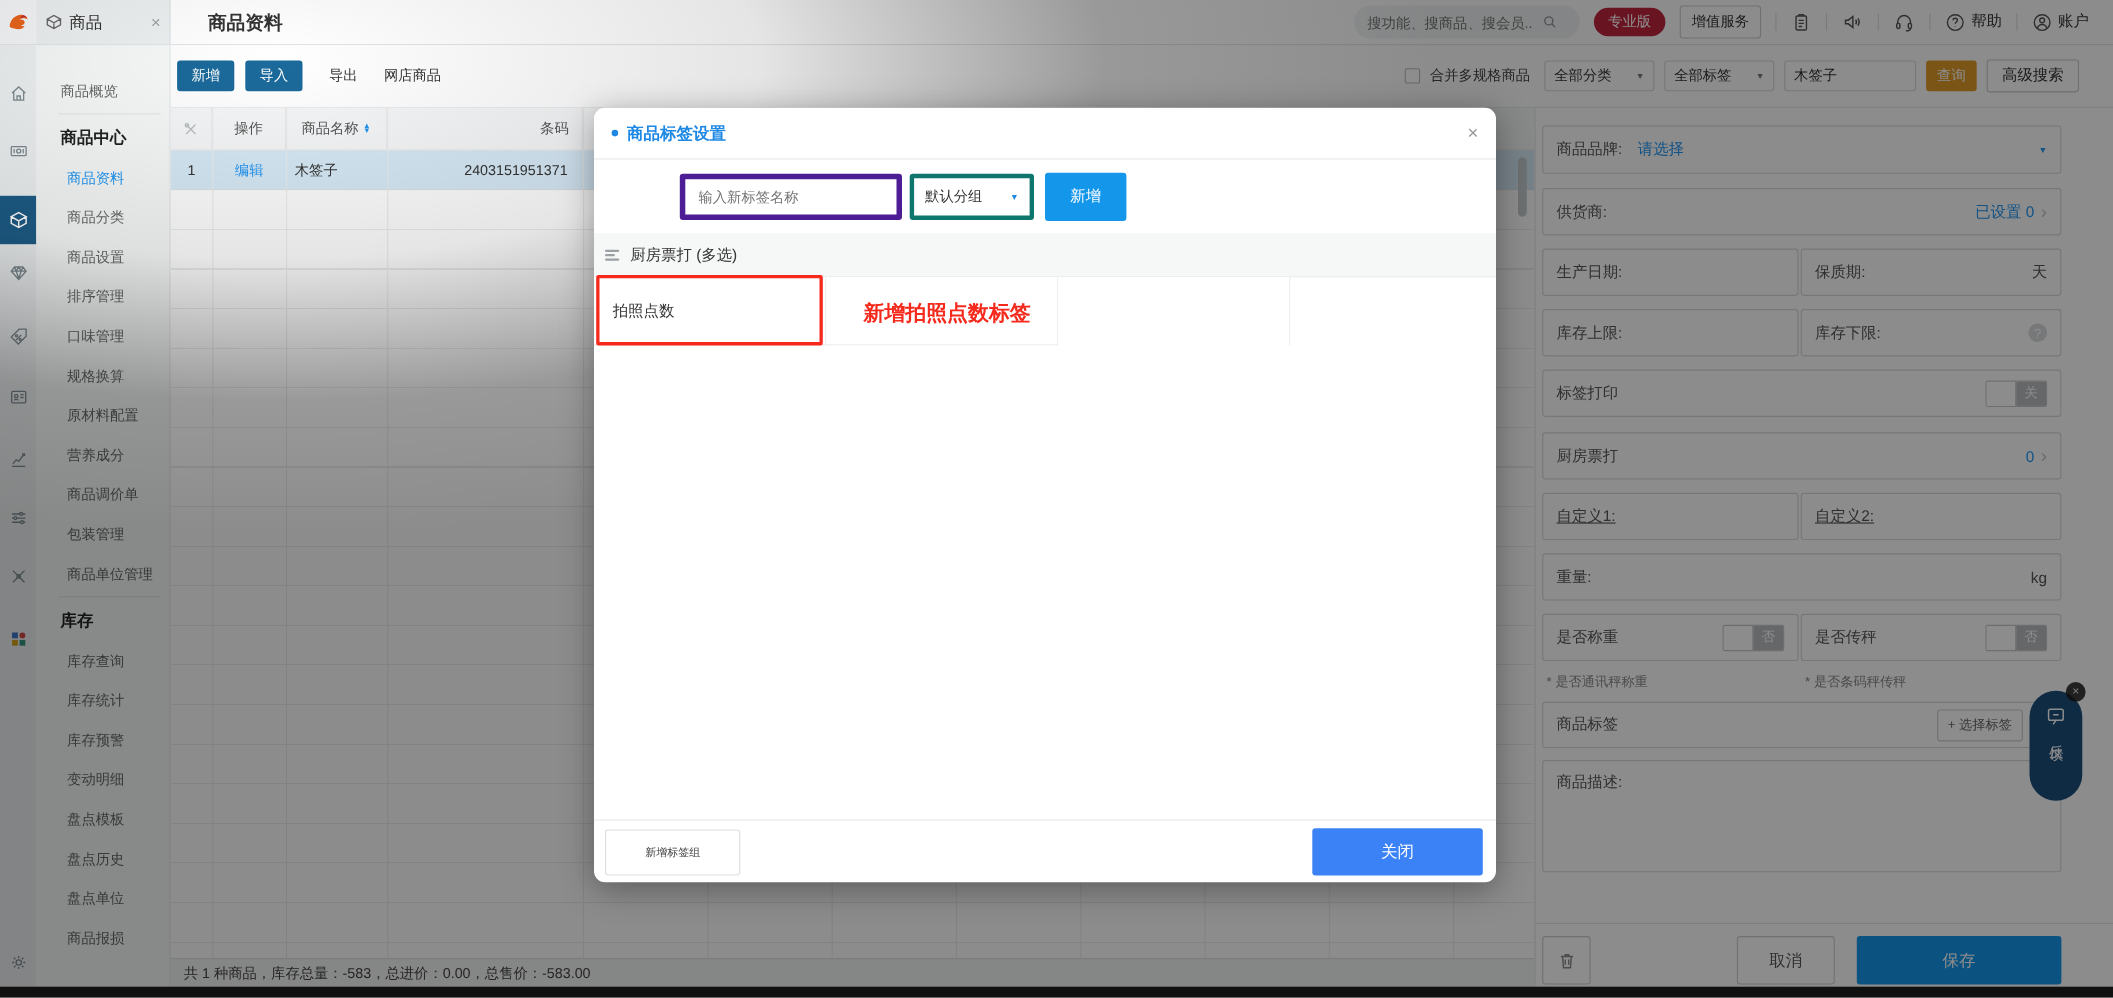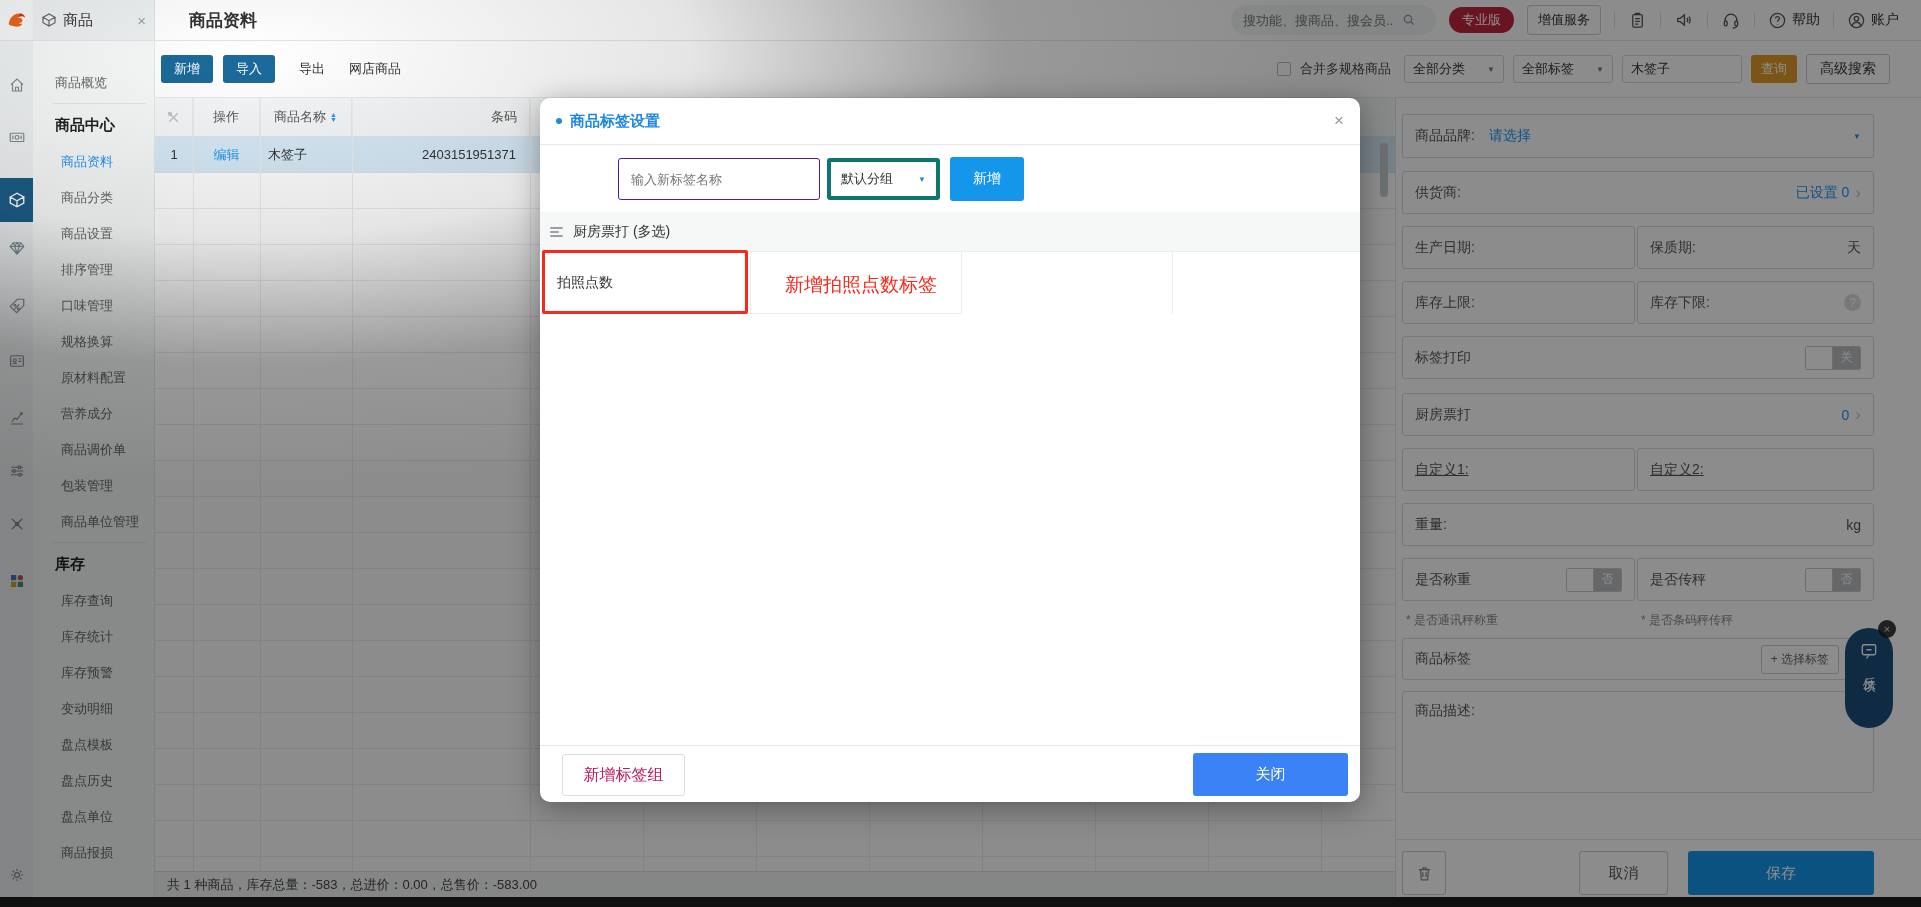--- a/index.html
+++ b/index.html
@@ -99,37 +99,37 @@
 background:radial-gradient(ellipse 1050px 430px at 250px 55px,rgba(0,0,0,0) 0%,rgba(0,0,0,.10) 42%,rgba(0,0,0,.40) 72%,rgba(0,0,0,.45) 100%)}
 .black-strip{position:absolute;left:0;bottom:0;right:0;height:10px;background:#1d1d1f;z-index:45}
 
 
 .modal{position:absolute;left:540px;top:98px;width:820px;height:704px;background:#fff;z-index:60;box-shadow:0 6px 30px rgba(0,0,0,.35);border-radius:10px}
 .m-head{height:47px;border-bottom:1px solid #e8e8e8;display:flex;align-items:center;padding:0 16px;gap:8px}
 .m-dot{width:6px;height:6px;border-radius:50%;background:#1e88e5}
 .m-title{font-size:15px;font-weight:700;color:#1e88e5}
 .m-close{margin-left:auto;color:#999;font-size:17px;cursor:pointer}
 .m-form{position:relative;height:67px}
-.m-input{position:absolute;left:78px;top:13px;width:202px;height:42px;border:1px solid #4c1d95;border-radius:3px;padding:0 12px;font-size:13px;color:#333;outline:none}
+.m-input{position:absolute;left:78px;top:13px;width:202px;height:42px;border:5px solid #4c1d95;border-radius:3px;padding:0 12px;font-size:13px;color:#333;outline:none}
 .m-select{position:absolute;left:287px;top:13px;width:113px;height:42px;border:4px solid #0f766e;border-radius:3px;display:flex;align-items:center;justify-content:space-between;padding:0 10px;font-size:13px;color:#333;cursor:pointer}
 .m-select .caret{color:#1e88e5}
 .m-add{position:absolute;left:410px;top:12px;width:74px;height:44px;background:#1496eb;border:none;border-radius:3px;color:#fff;font-size:14px;cursor:pointer}
 .m-band{height:40px;background:#f6f7f7;border-bottom:1px solid #ececec;display:flex;align-items:center;padding-left:10px;gap:10px;font-size:14px;color:#333}
 .band-icon{display:flex;flex-direction:column;gap:2px}
 .band-icon i{display:block;height:2px;background:#9aa0a3;border-radius:1px}
 .band-icon i:nth-child(1){width:13px}.band-icon i:nth-child(2){width:9px}.band-icon i:nth-child(3){width:13px}
 .m-tagrow{display:flex;height:62px}
 .m-tagcell{width:211px;border-right:1px solid #ededee;border-bottom:1px solid #ededee;display:flex;align-items:center;padding-left:17px;font-size:14px;color:#333;background:#fff;cursor:pointer}
 .m-foot{position:absolute;left:0;right:0;bottom:0;height:57px;border-top:1px solid #e8e8e8}
-.m-addgroup{position:absolute;left:22px;top:8px;width:123px;height:42px;border:1px solid #ddd;background:#fff;border-radius:3px;font-size:16px;color:#be185d;cursor:pointer}
+.m-addgroup{position:absolute;left:10px;top:8px;width:123px;height:42px;border:1px solid #ddd;background:#fff;border-radius:3px;font-size:10px;color:#404040;cursor:pointer}
 .m-closebtn{position:absolute;right:12px;top:7px;width:155px;height:43px;background:#3b82f6;border:none;border-radius:3px;color:#fff;font-size:15px;cursor:pointer}
 
 
 .red-rect{position:absolute;left:542px;top:250px;width:206px;height:64px;border:3px solid #f5291c;border-radius:2px;z-index:70;pointer-events:none}
-.red-text{position:absolute;left:785px;top:272px;font-size:19px;font-weight:400;color:#f5291c;z-index:70;pointer-events:none}
+.red-text{position:absolute;left:785px;top:272px;font-size:19px;font-weight:700;color:#f5291c;z-index:70;pointer-events:none}
 svg{display:block}
 </style>
 </head>
 <body>
 
 <div class="app">
 
   <div class="topbar">
     <div class="logo-cell">
       <span>

